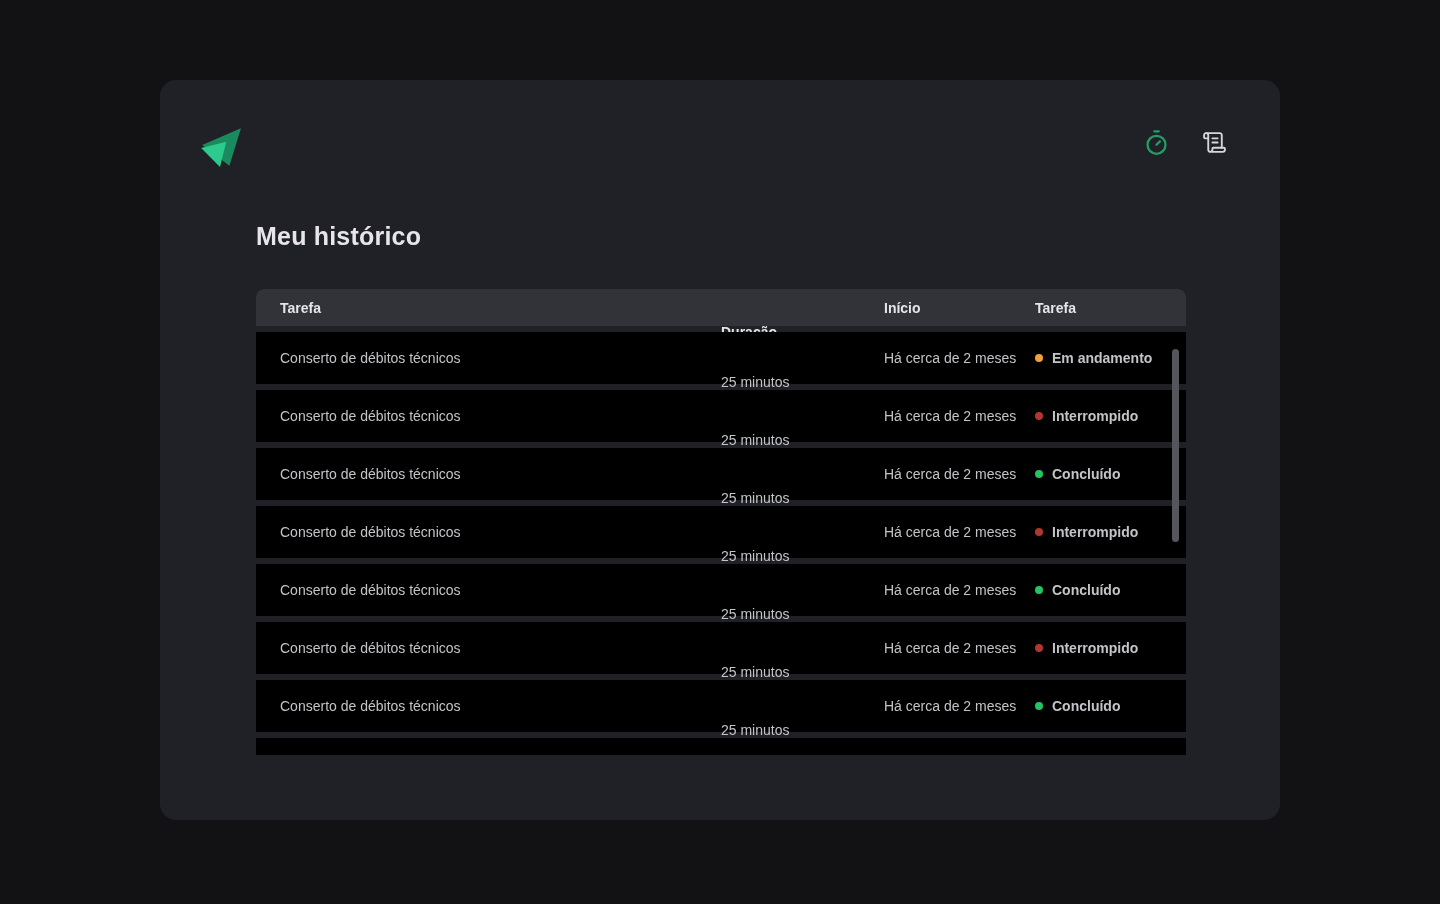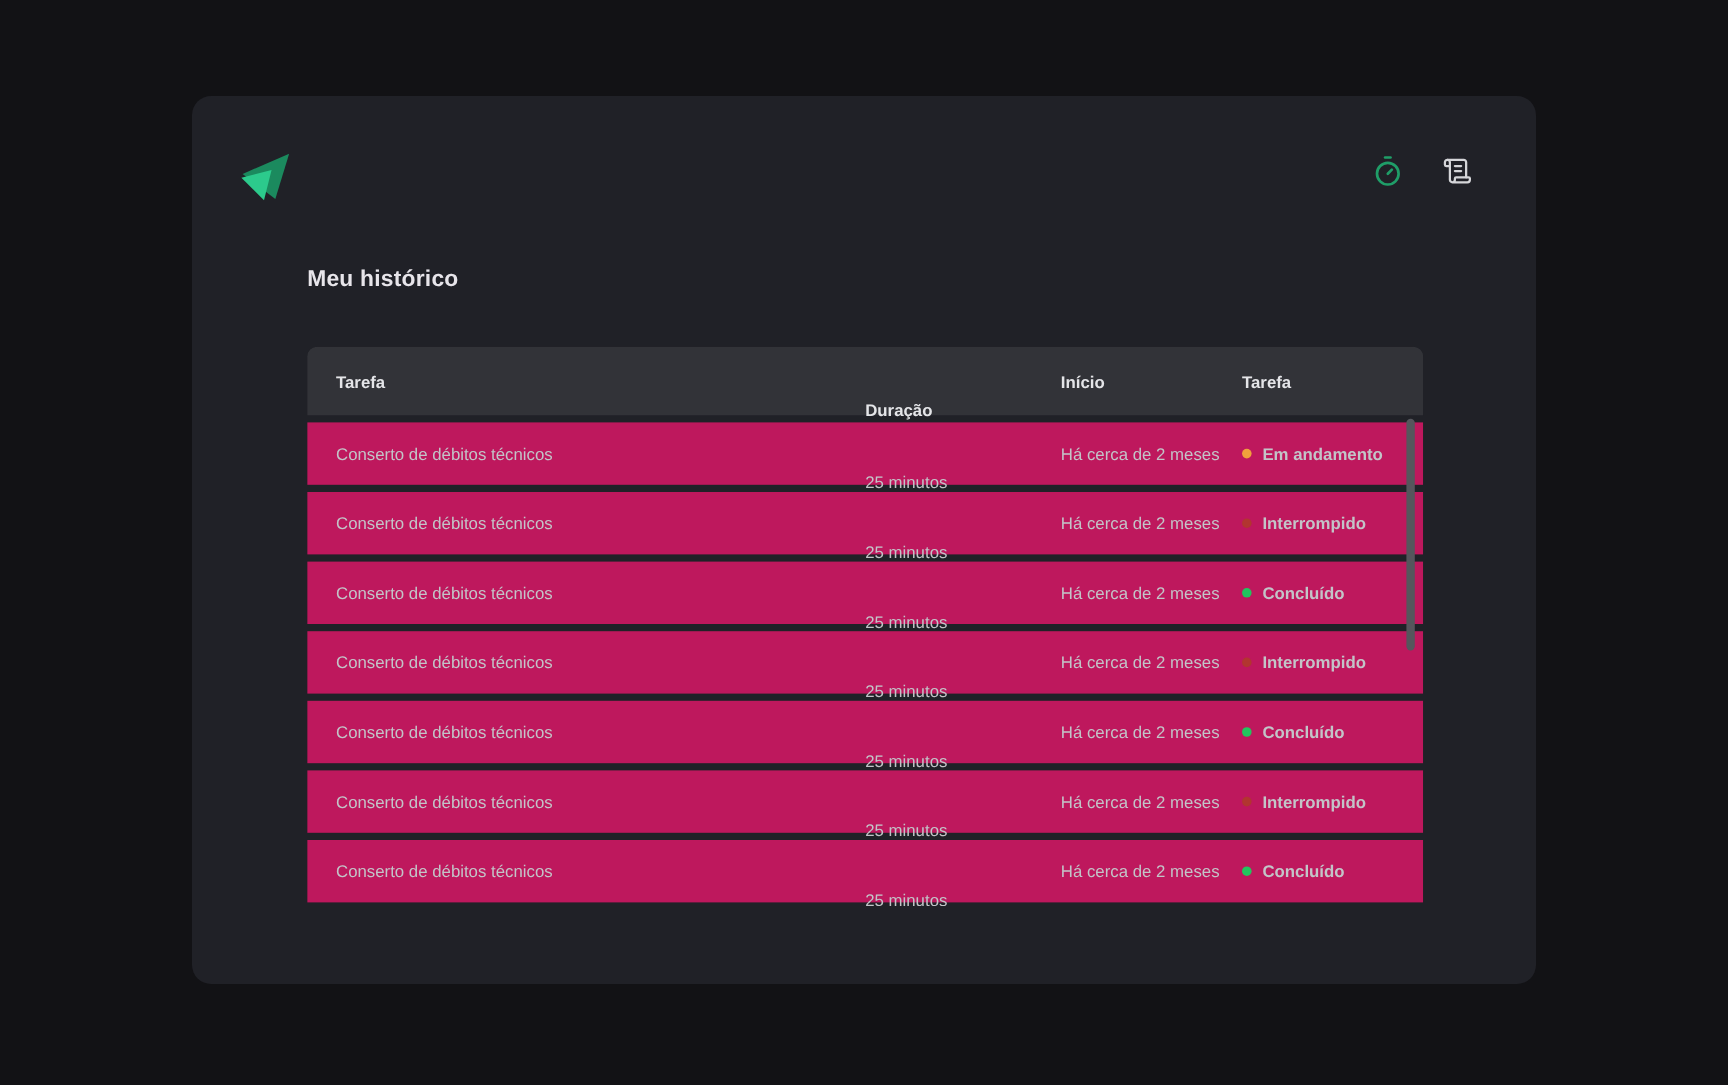--- a/index.html
+++ b/index.html
@@ -32,48 +32,48 @@
   .icon-btn {
     width: 27px; height: 27px;
     display: flex; align-items: center; justify-content: center;
     cursor: pointer;
     background: transparent;
     border: none;
   }
   .page-title {
     position: absolute;
     left: 96px; top: 142px;
-    font-size: 19px;
+    font-size: 25px;
     font-weight: 700;
     letter-spacing: 0.2px;
     color: #e7e5ea;
   }
   .history-table {
     position: absolute;
     left: 96px; top: 209px;
     width: 930px; height: 466px;
     border-radius: 8px 8px 0 0;
     overflow: hidden;
   }
   .thead {
     position: relative;
-    height: 57px;
+    height: 37px;
     background: #323338;
     border-radius: 8px 8px 0 0;
   }
   .thead .cell {
     font-size: 14px;
     font-weight: 700;
     color: #e4e5e8;
   }
   .trow {
     position: relative;
     height: 52px;
     margin-top: 6px;
-    background: #be185d;
+    background: #000000;
     cursor: pointer;
   }
   .cell {
     position: absolute;
     top: 50%;
     transform: translateY(-50%);
     font-size: 14px;
     color: #c3c4c8;
     white-space: nowrap;
   }

